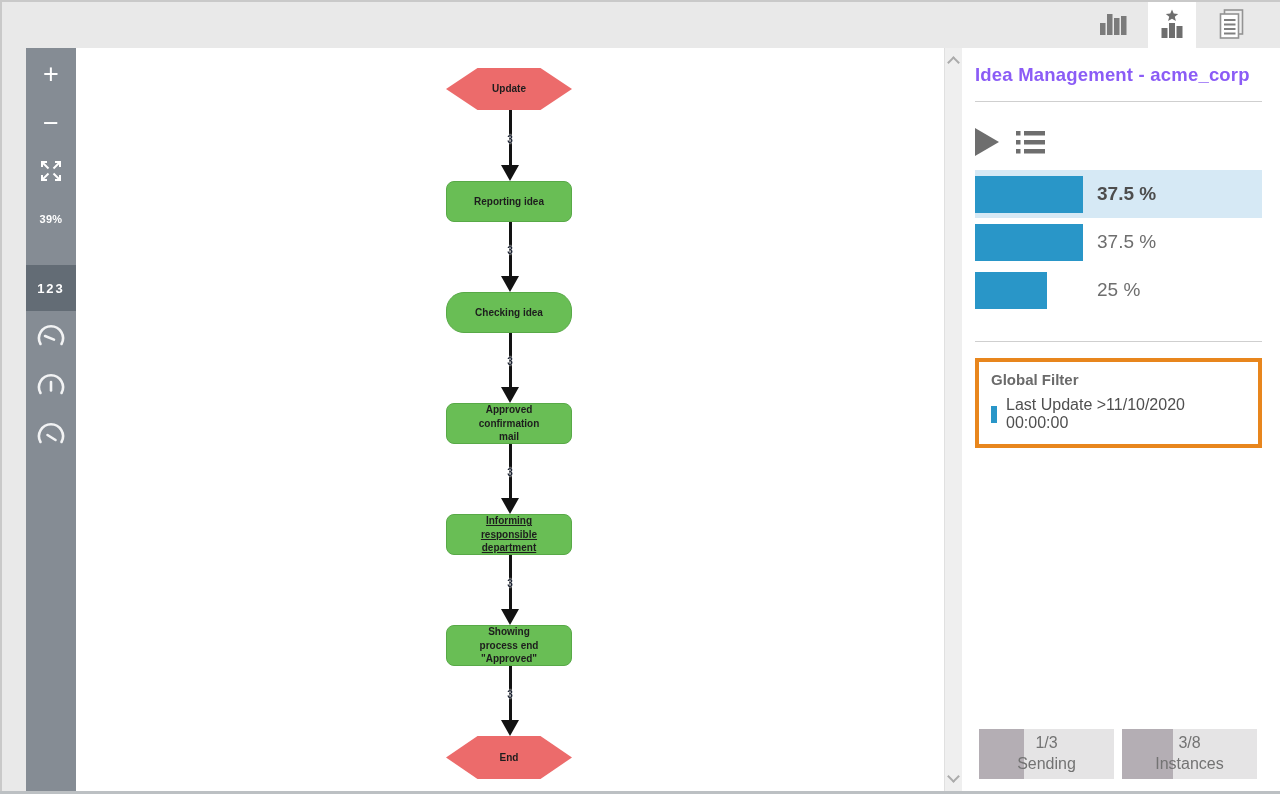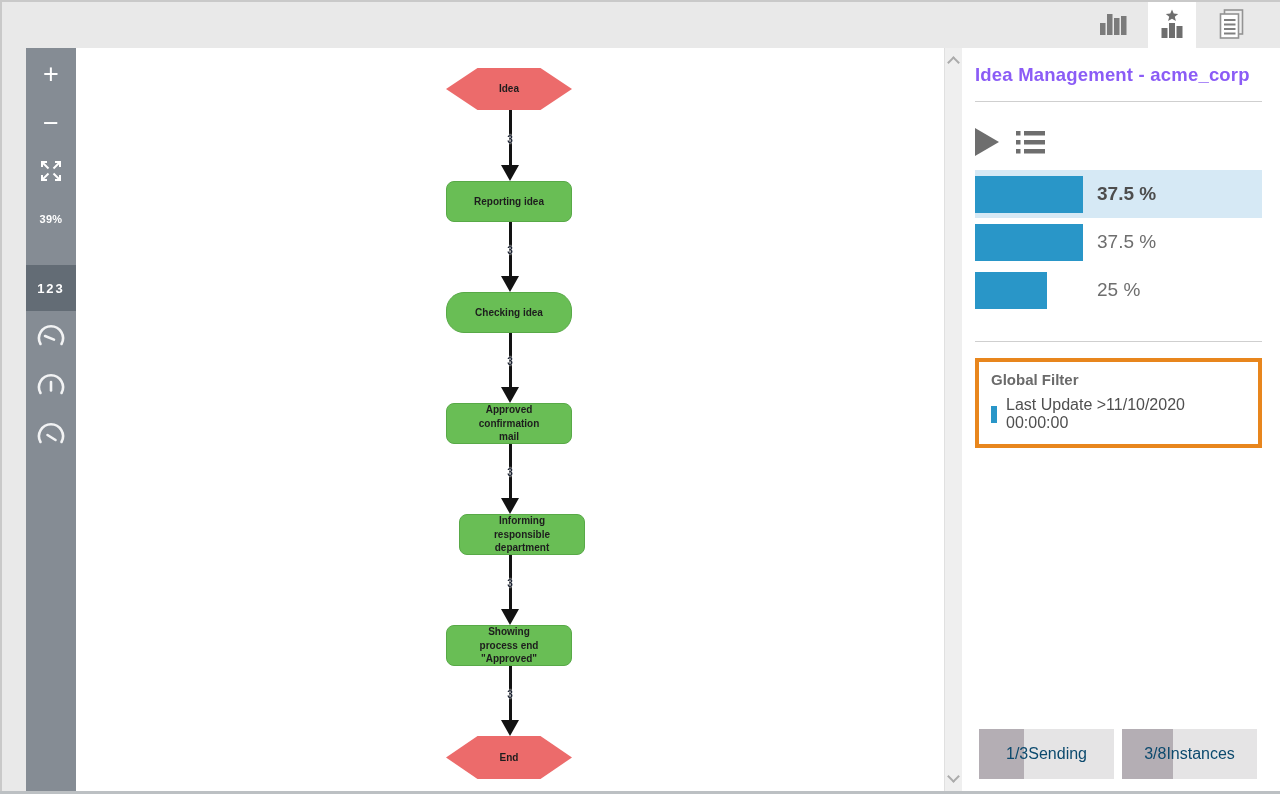--- a/index.html
+++ b/index.html
@@ -61,21 +61,21 @@
   .div2 { margin-top:27px; }
 
   .gf-box { margin-top:16px; border:4px solid #e8861d; padding:9px 12px 12px 12px; }
   .gf-title { font-size:15px; font-weight:700; color:#6a6a6a; }
   .gf-item { margin-top:8px; display:flex; align-items:center; font-size:16px; color:#4f4f4f; }
   .gf-marker { width:6px; height:17px; background:#2996c8; margin-right:9px; flex:none; }
 
   .stats { position:absolute; left:17px; bottom:12px; display:flex; gap:8px; }
   .stat-box { position:relative; width:135px; height:50px; background:#e5e4e5; overflow:hidden; }
   .stat-fill { position:absolute; left:0; top:0; bottom:0; background:#b4aeb4; }
-  .stat-text { position:relative; z-index:2; height:100%; display:flex; flex-direction:row; align-items:center; justify-content:center; font-size:16px; color:#0c4a6e; line-height:1.3; }
+  .stat-text { position:relative; z-index:2; height:100%; display:flex; flex-direction:column; align-items:center; justify-content:center; font-size:16px; color:#737373; line-height:1.3; }
 
   svg { display:block; }
 </style>
 </head>
 <body>
 
 <div id="screen">
   <div class="win-border-top"></div>
   <div class="win-border-left"></div>
   <div class="win-border-bottom"></div>
@@ -166,21 +166,21 @@
         <svg width="34" height="30" viewBox="0 0 34 30" fill="none" stroke="#f2f3f4" stroke-width="2.6" stroke-linecap="round">
           <path d="M6.5 23 A 12 12 0 1 1 27.5 23"></path>
           <line x1="13.5" y1="16" x2="21.5" y2="21"></line>
         </svg>
       </span>
     </div>
   </div>
 
   <div class="canvas">
     <div class="node node-hex" style="left:370px; top:20px; height:42px;">
-        <span>Idea</span>
+        <span>Update</span>
       </div>
 
     <div class="edge" style="left:423px; top:62px; height:71px;">
       <div class="edge-line"></div>
       <span class="edge-label">3</span>
       <div class="edge-arrow"></div>
     </div>
 
     <div class="node node-task" style="left:370px; top:133px;">
         <span>Reporting idea</span>
@@ -205,21 +205,21 @@
     <div class="node node-task" style="left:370px; top:355px;">
         <span>Approved confirmation mail</span>
       </div>
 
     <div class="edge" style="left:423px; top:396px; height:70px;">
       <div class="edge-line"></div>
       <span class="edge-label">3</span>
       <div class="edge-arrow"></div>
     </div>
 
-    <div class="node node-task" style="left:383px; top:466px;">
+    <div class="node node-task" style="left:370px; top:466px;text-decoration:underline;">
         <span>Informing responsible department</span>
       </div>
 
     <div class="edge" style="left:423px; top:507px; height:70px;">
       <div class="edge-line"></div>
       <span class="edge-label">3</span>
       <div class="edge-arrow"></div>
     </div>
 
     <div class="node node-task" style="left:370px; top:577px;">

